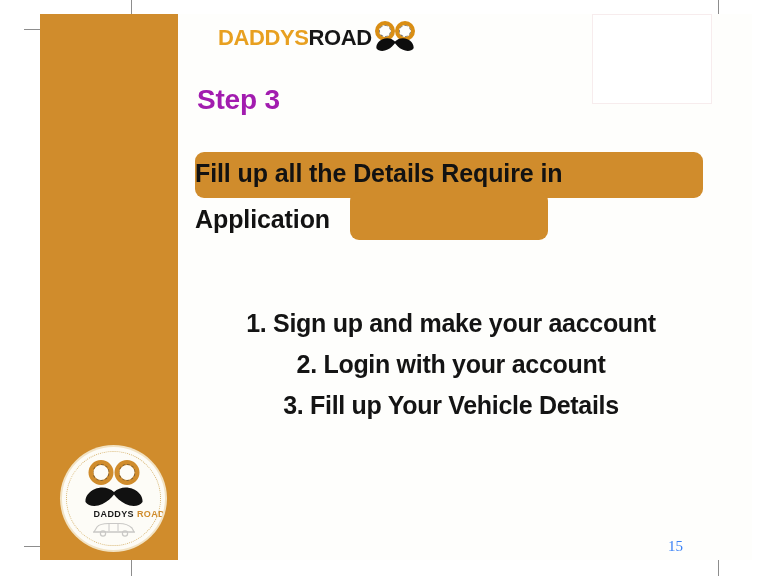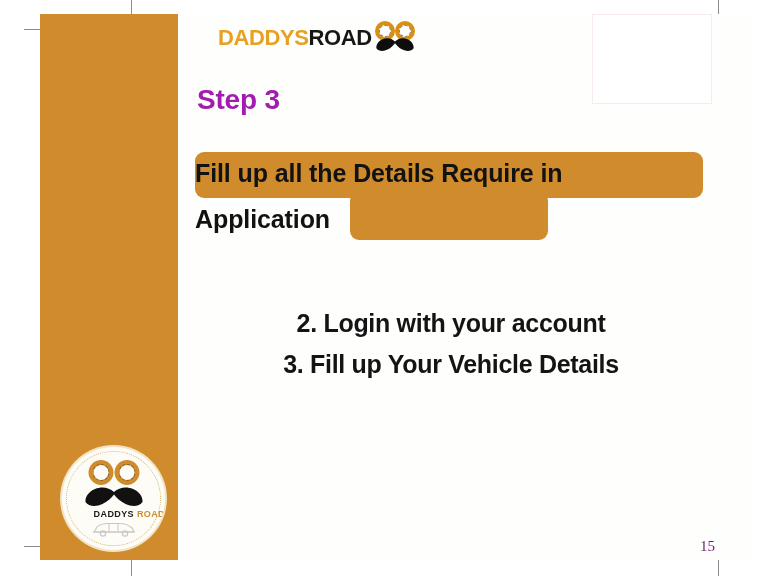--- a/index.html
+++ b/index.html
@@ -239,24 +239,24 @@
     letter-spacing: -0.3px;
   }
   .steps-list .step-line {
     line-height: 41px;
     white-space: nowrap;
   }
 
   
   .page-number {
     position: absolute;
-    left: 700px;
+    left: 668px;
     top: 538px;
     font-size: 15px;
-    color: #701a75;
+    color: #3b82f6;
     font-family: "Liberation Serif", serif;
   }
 </style>
 </head>
 <body>
 
 <div id="slide">
 
   <div class="crop-mark crop-v" style="left:131px; top:0px;"></div>
   <div class="crop-mark crop-h" style="left:24px; top:29px;"></div>
@@ -314,19 +314,20 @@
   <div class="step-title">Step 3</div>
 
   <div class="headline-l1"></div>
   <div class="headline-l2"></div>
   <div class="headline-text">
     <div>Fill up all the Details  Require in</div>
     <div>Application</div>
   </div>
 
   <div class="steps-list">
+    <div class="step-line">1. Sign up and make your aaccount</div>
     <div class="step-line">2. Login with your account</div>
     <div class="step-line">3. Fill up Your Vehicle Details</div>
   </div>
 
   <div class="page-number">15</div>
 
 </div>
 
 </body></html>

